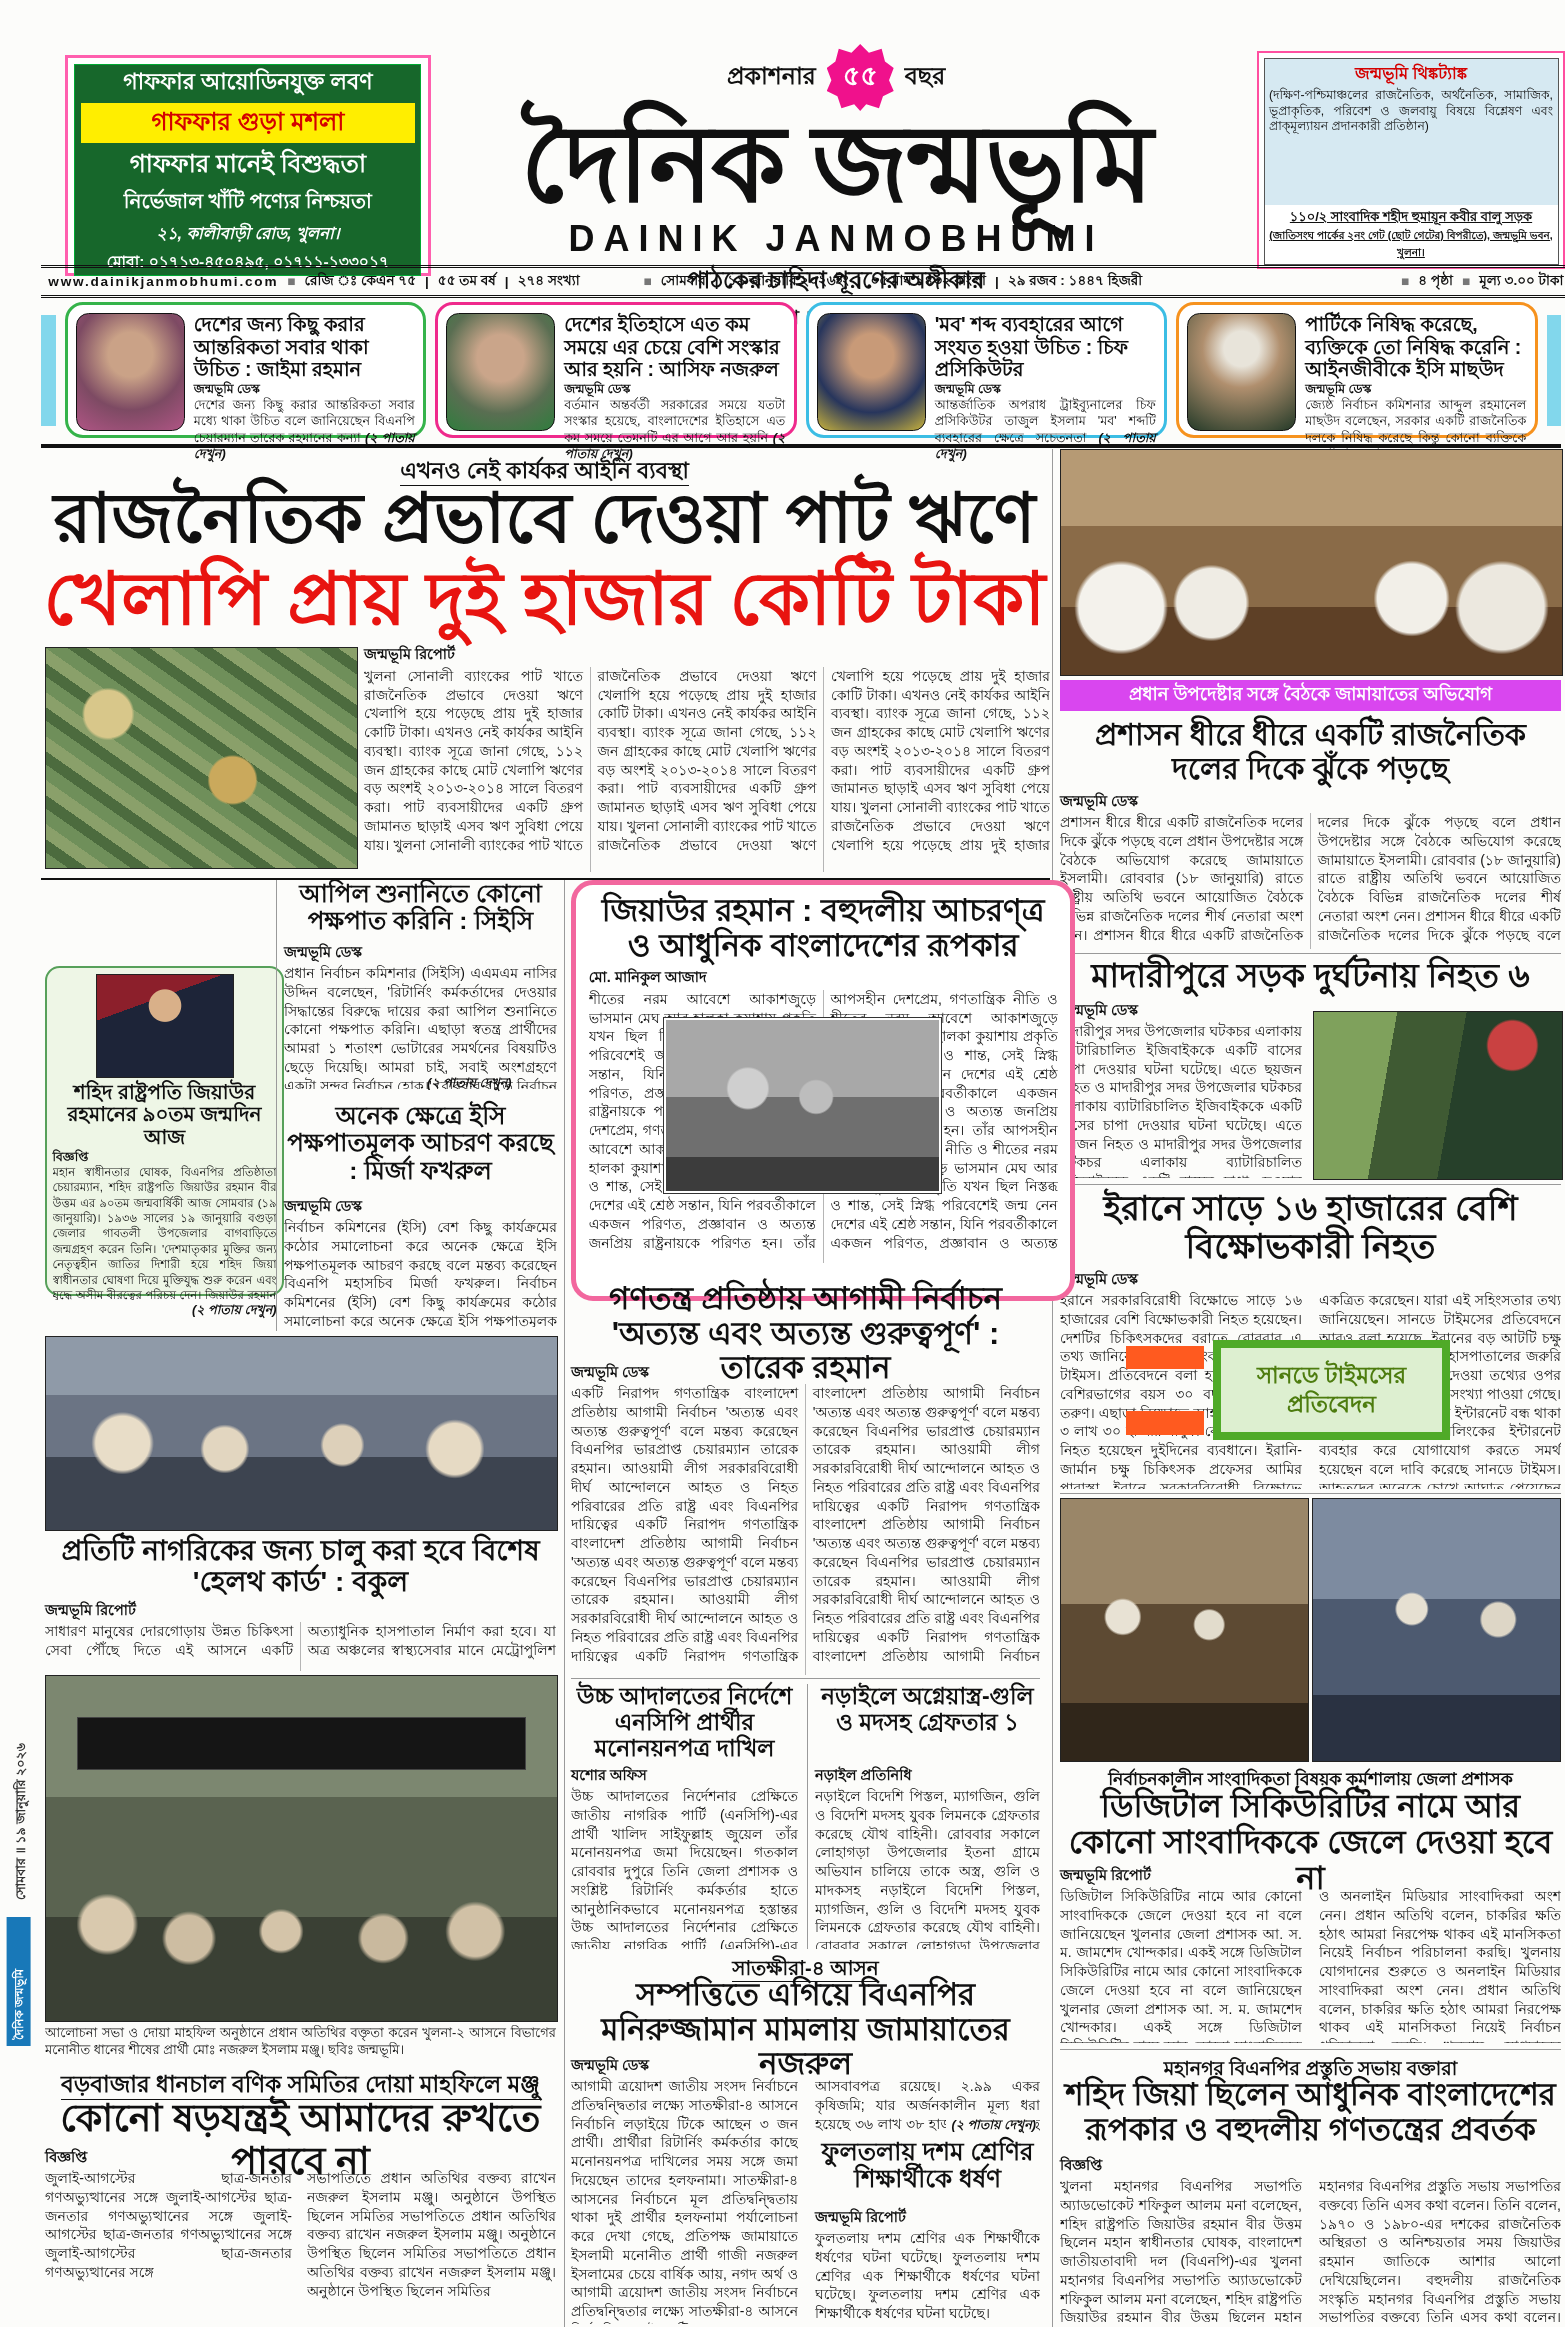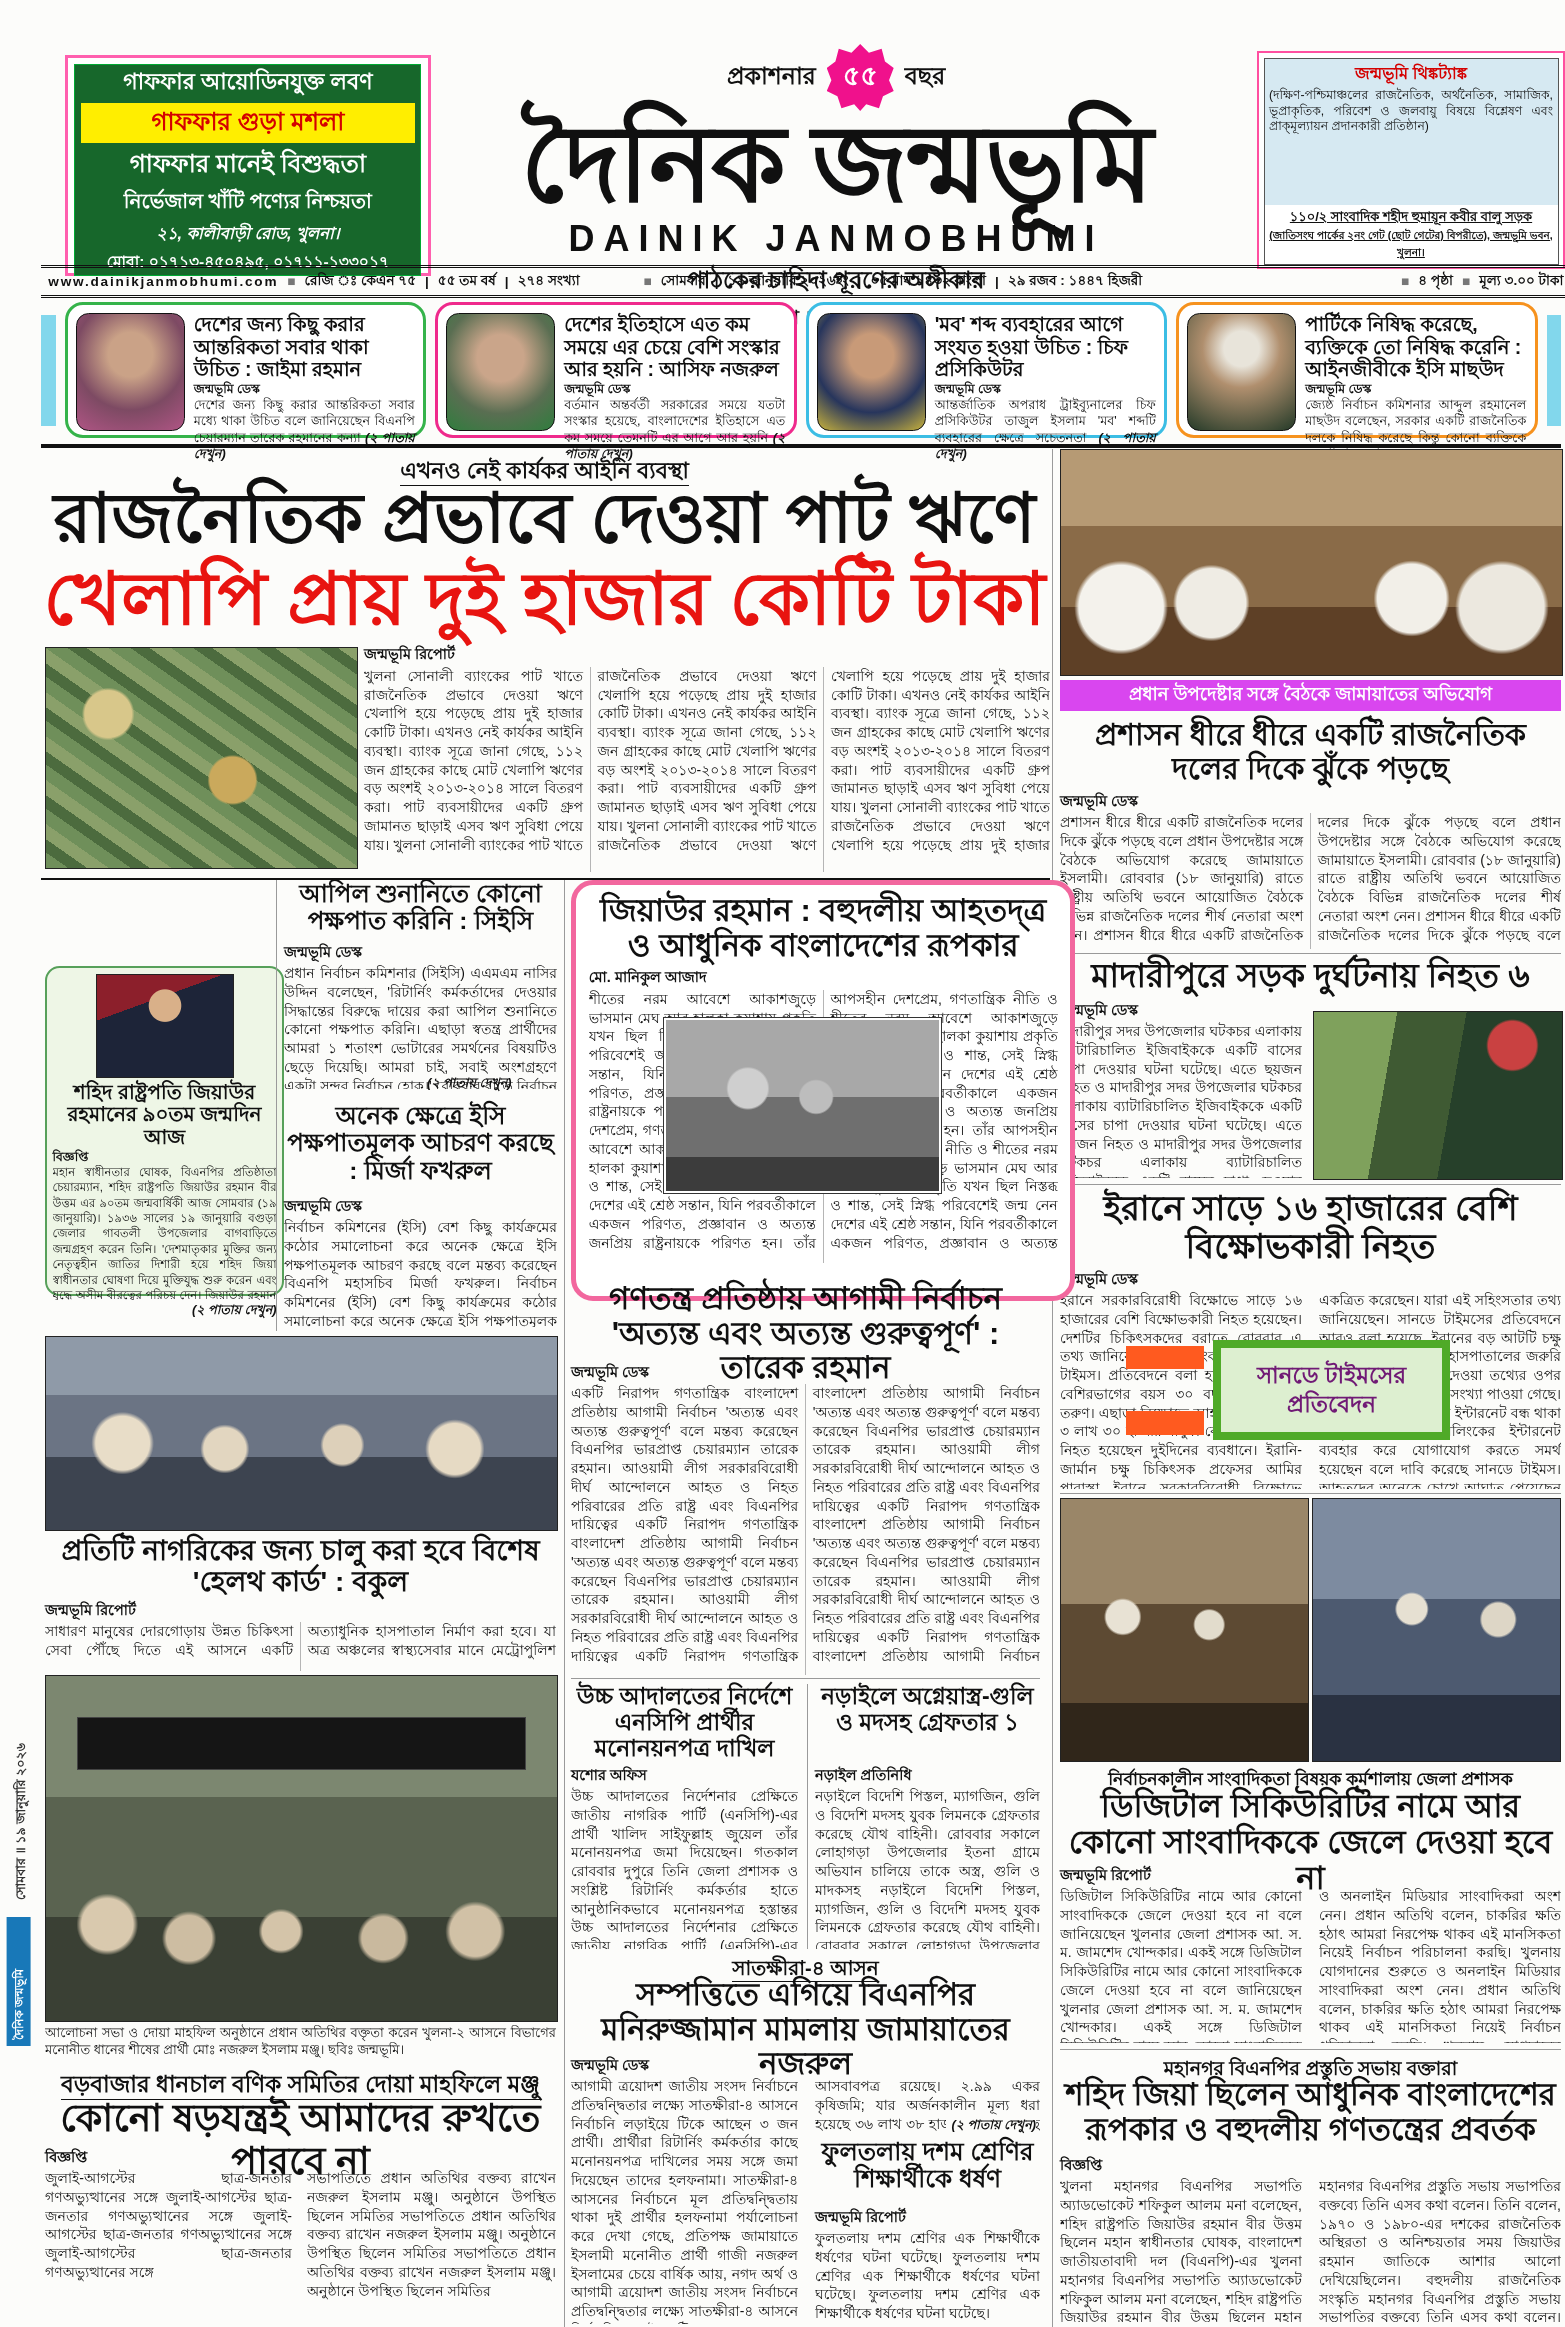--- a/index.html
+++ b/index.html
@@ -43,21 +43,21 @@
   .brief .bbody{margin:0;font-size:12.7px;line-height:1.28;text-align:justify;}
   .cyanbar{background:#82d7ec;}
   
   .greenbox{border:2.7px solid #57a05a;border-radius:14.5px;background:#eef6e6;}
   .pinkbox{border:5.5px solid #f2679e;border-radius:22px;background:#fff;}
   .callout{display:flex;gap:0;align-items:stretch;}
   .co-left{width:78px;display:flex;flex-direction:column;justify-content:space-between;padding:5.5px 9px 5.5px 0;}
   .co-bar{height:23.6px;background:#ff5a1f;}
   .co-green{flex:1;background:#4faa28;padding:8.2px;}
   .co-light{background:#ddefd0;height:100%;display:flex;flex-direction:column;align-items:center;justify-content:center;
-            font-weight:bold;font-size:23px;line-height:1.25;color:#701a75;text-align:center;}
+            font-weight:bold;font-size:23px;line-height:1.25;color:#4d7c0f;text-align:center;}
   .vert{writing-mode:vertical-rl;transform:rotate(180deg);font-size:12.7px;font-weight:bold;color:#333;}
   .banner{position:absolute;left:6%;right:6%;top:12%;height:51px;background:#151515;border:1.8px solid #444;}
 </style>
 </head>
 <body>
 
 <div class="page">
 
   <div class="abs ad-frame" style="left:65px;top:55px;width:347px;height:202px;">
     <div class="ad-green" style="height:100%;display:flex;flex-direction:column;justify-content:center;gap:1.8px;padding:3.6px 5.5px;">
@@ -248,21 +248,21 @@
   <div class="abs headline" style="left:284px;top:880px;width:273px;font-size:24.5px;">আপিল শুনানিতে কোনো পক্ষপাত করিনি : সিইসি</div>
   <div class="abs byline" style="left:284px;top:944px;">জন্মভূমি ডেস্ক</div>
   <div class="abs body-txt" style="left:284px;top:964px;width:273px;height:125px;">প্রধান নির্বাচন কমিশনার (সিইসি) এএমএম নাসির উদ্দিন বলেছেন, 'রিটার্নিং কর্মকর্তাদের দেওয়ার সিদ্ধান্তের বিরুদ্ধে দায়ের করা আপিল শুনানিতে কোনো পক্ষপাত করিনি। এছাড়া স্বতন্ত্র প্রার্থীদের আমরা ১ শতাংশ ভোটারের সমর্থনের বিষয়টিও ছেড়ে দিয়েছি। আমরা চাই, সবাই অংশগ্রহণে একটা সুন্দর নির্বাচন হোক।' রোববার রাতে নির্বাচন ভবনে টানা নয়দিনের শুনানি শেষে প্রধান নির্বাচন কমিশনার (সিইসি) এএমএম নাসির উদ্দিন বলেছেন, 'রিটার্নিং কর্মকর্তাদের দেওয়ার সিদ্ধান্তের বিরুদ্ধে দায়ের করা আপিল শুনানিতে কোনো পক্ষপাত করিনি। এছাড়া স্বতন্ত্র প্রার্থীদের আমরা ১ শতাংশ ভোটারের সমর্থনের বিষয়টিও ছেড়ে দিয়েছি। আমরা চাই, সবাই অংশগ্রহণে একটা সুন্দর নির্বাচন হোক।' রোববার রাতে নির্বাচন ভবনে টানা নয়দিনের শুনানি শেষে </div>
   <i class="abs more" style="left:427px;top:1073px;">(২ পাতায় দেখুন)</i>
 
   <div class="abs headline" style="left:284px;top:1102px;width:273px;font-size:24.5px;">অনেক ক্ষেত্রে ইসি পক্ষপাতমূলক আচরণ করছে : মির্জা ফখরুল</div>
   <div class="abs byline" style="left:284px;top:1198px;">জন্মভূমি ডেস্ক</div>
   <div class="abs body-txt" style="left:284px;top:1218px;width:273px;height:109px;">নির্বাচন কমিশনের (ইসি) বেশ কিছু কার্যক্রমের কঠোর সমালোচনা করে অনেক ক্ষেত্রে ইসি পক্ষপাতমূলক আচরণ করছে বলে মন্তব্য করেছেন বিএনপি মহাসচিব মির্জা ফখরুল। নির্বাচন কমিশনের (ইসি) বেশ কিছু কার্যক্রমের কঠোর সমালোচনা করে অনেক ক্ষেত্রে ইসি পক্ষপাতমূলক আচরণ করছে বলে মন্তব্য করেছেন বিএনপি মহাসচিব মির্জা ফখরুল। </div>
 
   <div class="abs pinkbox" style="left:571px;top:880px;width:469px;height:393px;padding:9px 12.7px;">
-    <div class="headline" style="font-size:31px;">জিয়াউর রহমান : বহুদলীয় আহতদ্ত্র ও আধুনিক বাংলাদেশের রূপকার</div>
+    <div class="headline" style="font-size:31px;">জিয়াউর রহমান : বহুদলীয় আচরণ্ত্র ও আধুনিক বাংলাদেশের রূপকার</div>
     <div class="byline" style="margin-top:5.5px;">মো. মানিকুল আজাদ</div>
     <div class="body-txt cols2" style="height:273px;margin-top:3.6px;">শীতের নরম আবেশে আকাশজুড়ে ভাসমান মেঘ আর হালকা কুয়াশায় প্রকৃতি যখন ছিল নিস্তব্ধ ও শান্ত, সেই স্নিগ্ধ পরিবেশেই জন্ম নেন দেশের এই শ্রেষ্ঠ সন্তান, যিনি পরবর্তীকালে একজন পরিণত, প্রজ্ঞাবান ও অত্যন্ত জনপ্রিয় রাষ্ট্রনায়কে পরিণত হন। তাঁর আপসহীন দেশপ্রেম, গণতান্ত্রিক নীতি ও শীতের নরম আবেশে আকাশজুড়ে ভাসমান মেঘ আর হালকা কুয়াশায় প্রকৃতি যখন ছিল নিস্তব্ধ ও শান্ত, সেই স্নিগ্ধ পরিবেশেই জন্ম নেন দেশের এই শ্রেষ্ঠ সন্তান, যিনি পরবর্তীকালে একজন পরিণত, প্রজ্ঞাবান ও অত্যন্ত জনপ্রিয় রাষ্ট্রনায়কে পরিণত হন। তাঁর আপসহীন দেশপ্রেম, গণতান্ত্রিক নীতি ও শীতের নরম আবেশে আকাশজুড়ে ভাসমান মেঘ আর হালকা কুয়াশায় প্রকৃতি যখন ছিল নিস্তব্ধ ও শান্ত, সেই স্নিগ্ধ পরিবেশেই জন্ম নেন দেশের এই শ্রেষ্ঠ সন্তান, যিনি পরবর্তীকালে একজন পরিণত, প্রজ্ঞাবান ও অত্যন্ত জনপ্রিয় রাষ্ট্রনায়কে পরিণত হন। তাঁর আপসহীন দেশপ্রেম, গণতান্ত্রিক নীতি ও শীতের নরম আবেশে আকাশজুড়ে ভাসমান মেঘ আর হালকা কুয়াশায় প্রকৃতি যখন ছিল নিস্তব্ধ ও শান্ত, সেই স্নিগ্ধ পরিবেশেই জন্ম নেন দেশের এই শ্রেষ্ঠ সন্তান, যিনি পরবর্তীকালে একজন পরিণত, প্রজ্ঞাবান ও অত্যন্ত জনপ্রিয় রাষ্ট্রনায়কে পরিণত হন। তাঁর আপসহীন দেশপ্রেম, গণতান্ত্রিক নীতি ও শীতের নরম আবেশে আকাশজুড়ে ভাসমান মেঘ আর হালকা কুয়াশায় প্রকৃতি যখন ছিল নিস্তব্ধ ও শান্ত, সেই স্নিগ্ধ পরিবেশেই জন্ম নেন দেশের এই শ্রেষ্ঠ সন্তান, যিনি পরবর্তীকালে একজন পরিণত, প্রজ্ঞাবান ও অত্যন্ত জনপ্রিয় রাষ্ট্রনায়কে পরিণত হন। তাঁর আপসহীন দেশপ্রেম, গণতান্ত্রিক নীতি ও </div>
   </div>
   <div class="abs photo" style="left:664px;top:1018px;width:273px;height:171px;border:2.7px solid #fff;outline:0.9px solid #333;background:
       radial-gradient(circle at 30% 40%,#cfcfcf 9%,transparent 10%),
       radial-gradient(circle at 55% 45%,#bdbdbd 9%,transparent 10%),
       linear-gradient(#a8a8a8 0 45%,#6f6f6f 45% 80%,#3c3c3c 80% 100%);"></div>
 
   <div class="abs headline" style="left:571px;top:1282px;width:469px;font-size:31px;">গণতন্ত্র প্রতিষ্ঠায় আগামী নির্বাচন 'অত্যন্ত এবং অত্যন্ত গুরুত্বপূর্ণ' : তারেক রহমান</div>
   <div class="abs byline" style="left:571px;top:1364px;">জন্মভূমি ডেস্ক</div>

